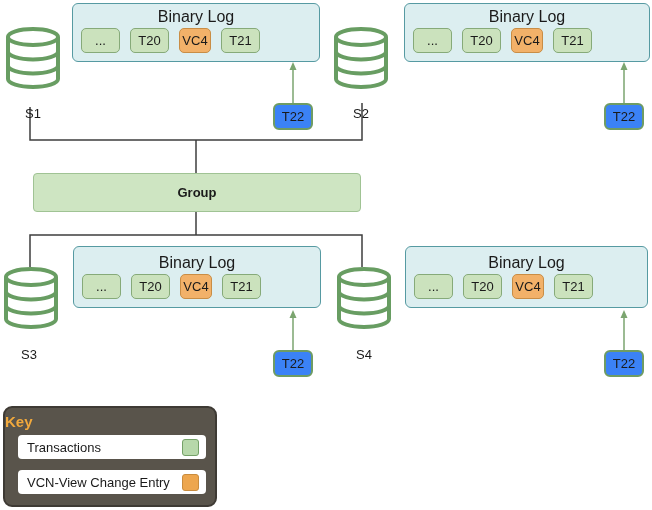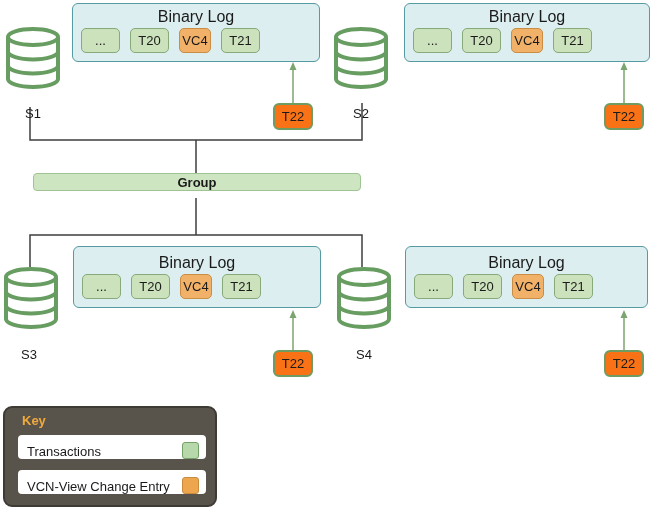--- a/index.html
+++ b/index.html
@@ -24,51 +24,51 @@
     box-sizing:border-box; width:39px; height:25px; border-radius:5px;
     display:flex; align-items:center; justify-content:center;
     font-size:13px; color:#1a1a1a;
     background:#cbe2bd; border:1.5px solid #86aa79;
   }
   .entry[data-type="view-change"] { background:#f2b169; border-color:#c98d45; width:32px; }
 
   
   .pending {
     position:absolute; box-sizing:border-box; width:40px; height:27px;
-    background:#f97316; border:2px solid #6f9c63; border-radius:6px;
+    background:#3b82f6; border:2px solid #6f9c63; border-radius:6px;
     display:flex; align-items:center; justify-content:center;
     font-size:13px; color:#1a1a1a;
   }
 
   
   .group-box {
-    position:absolute; left:33px; top:173px; width:328px; height:18px;
+    position:absolute; left:33px; top:173px; width:328px; height:39px;
     box-sizing:border-box; background:#cee5c2; border:1.5px solid #a0c394; border-radius:4px;
     display:flex; align-items:center; justify-content:center;
     font-size:13px; font-weight:600; color:#1a1a1a;
   }
 
   .server-label {
     position:absolute; width:40px; text-align:center;
     font-size:13px; color:#1a1a1a;margin-top:16px;
   }
 
   
   .legend {
     position:absolute; left:3px; top:406px; width:214px; height:101px;
     box-sizing:border-box; background:#59544b; border:2px solid #3e3a34; border-radius:9px;
   }
   .legend-title {
-    position:absolute; left:17px; top:5px;
-    font-size:13px; font-weight:bold; color:#f2a93c;
+    position:absolute; left:0; top:5px;
+    font-size:15px; font-weight:bold; color:#f2a93c;
   }
   .legend-row {
     position:absolute; left:13px; width:188px; height:24px;
     box-sizing:border-box; background:#ffffff; border-radius:4px;
-    display:flex; align-items:flex-end; justify-content:space-between;
+    display:flex; align-items:center; justify-content:space-between;
     padding:0 7px 0 9px; font-size:13px; color:#1a1a1a;
   }
   .legend-row.r1 { top:27px; }
   .legend-row.r2 { top:62px; }
   .swatch {
     box-sizing:border-box; width:17px; height:17px; border-radius:3px;
     background:#b7d8aa; border:1.5px solid #74a167;
   }
   .swatch[data-type="view-change"] { background:#eda64e; border-color:#c98c3e; }
 </style>

